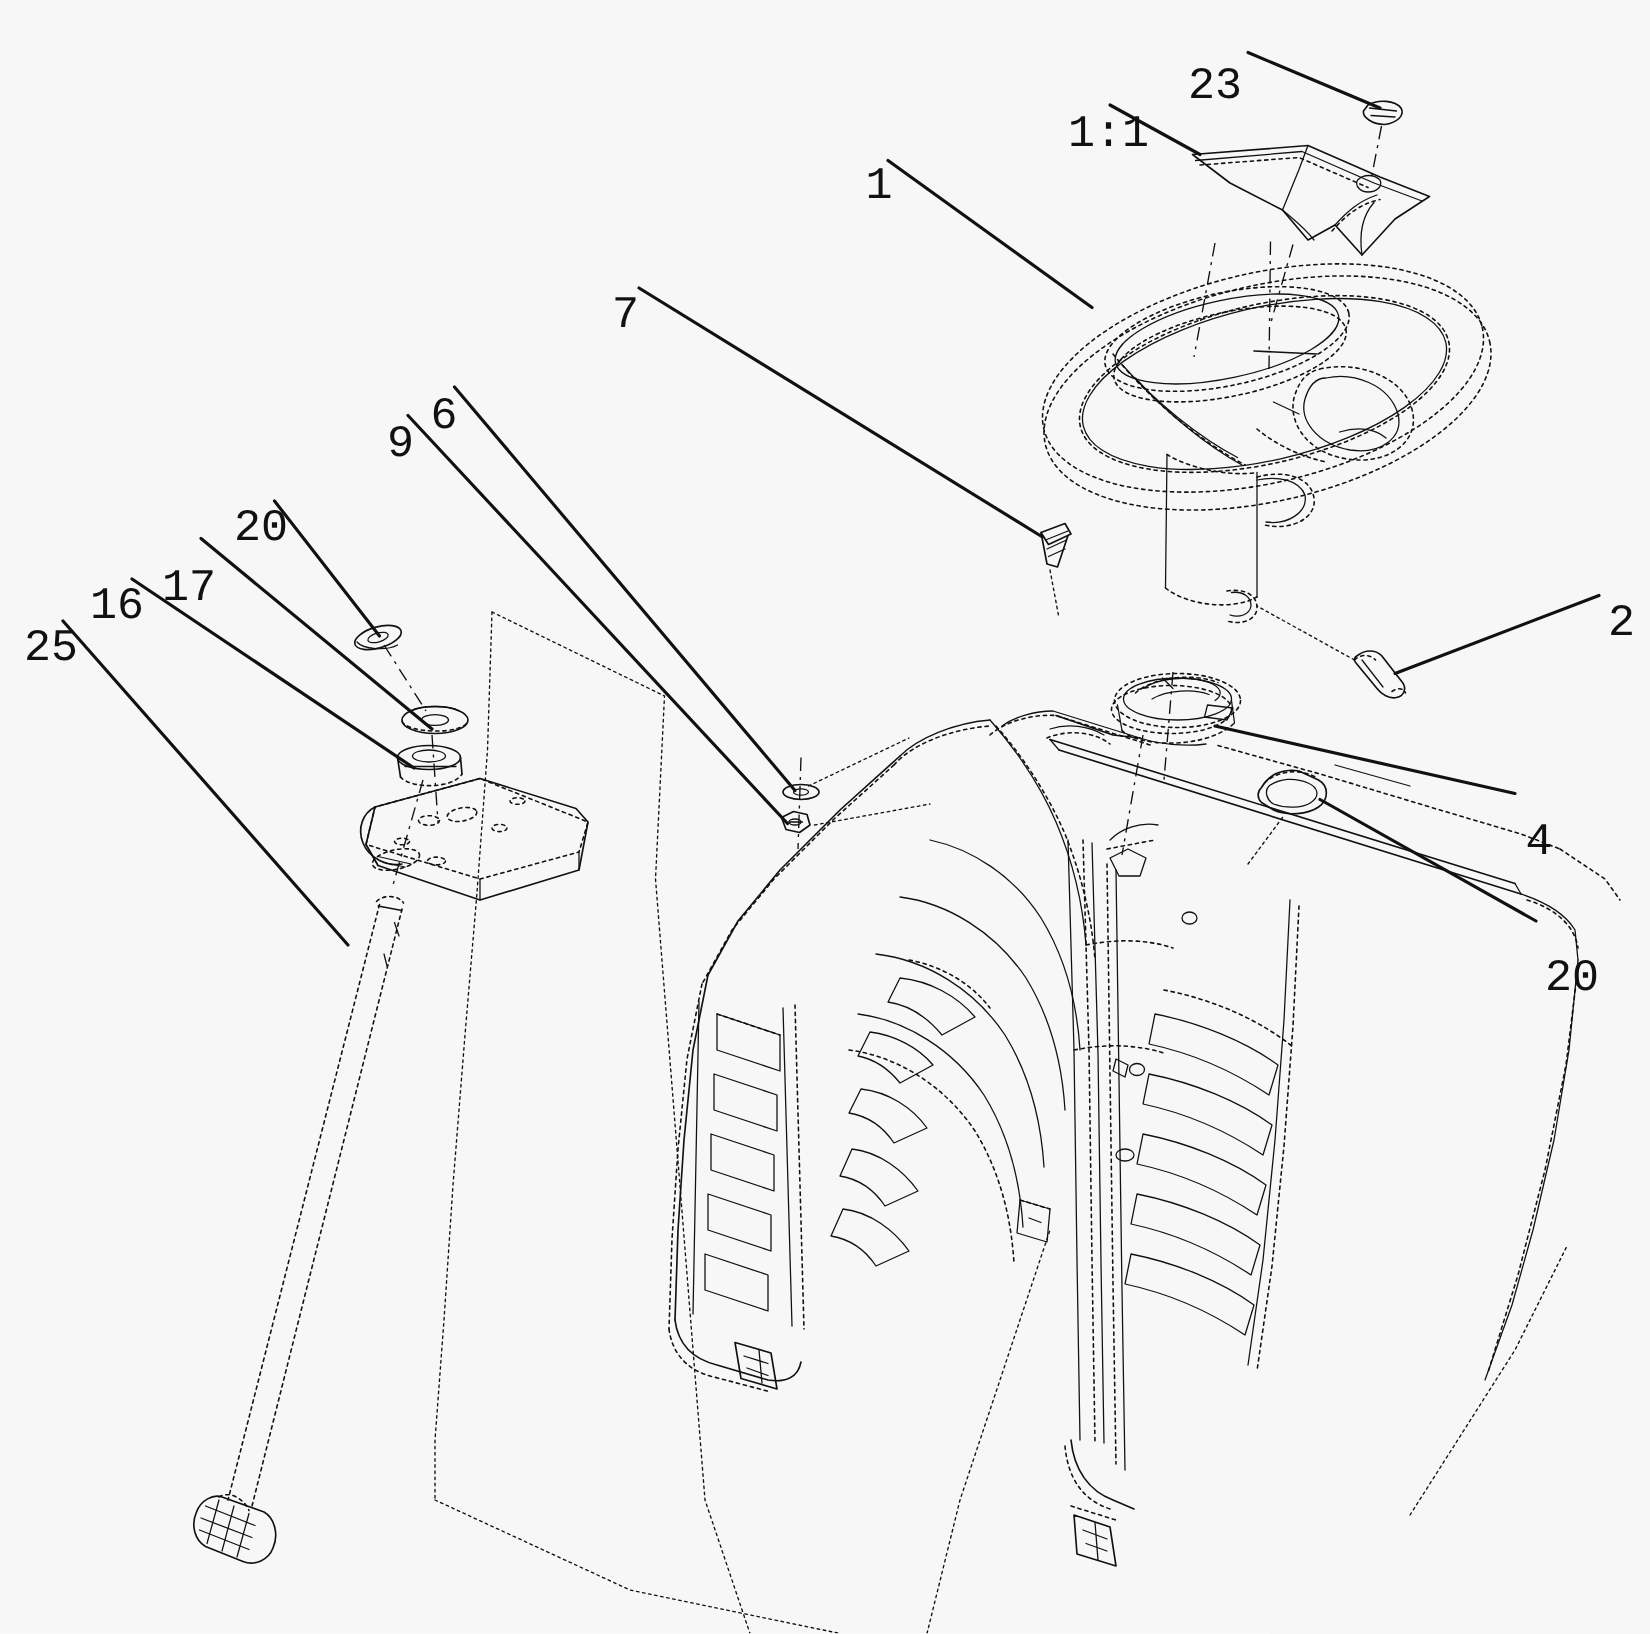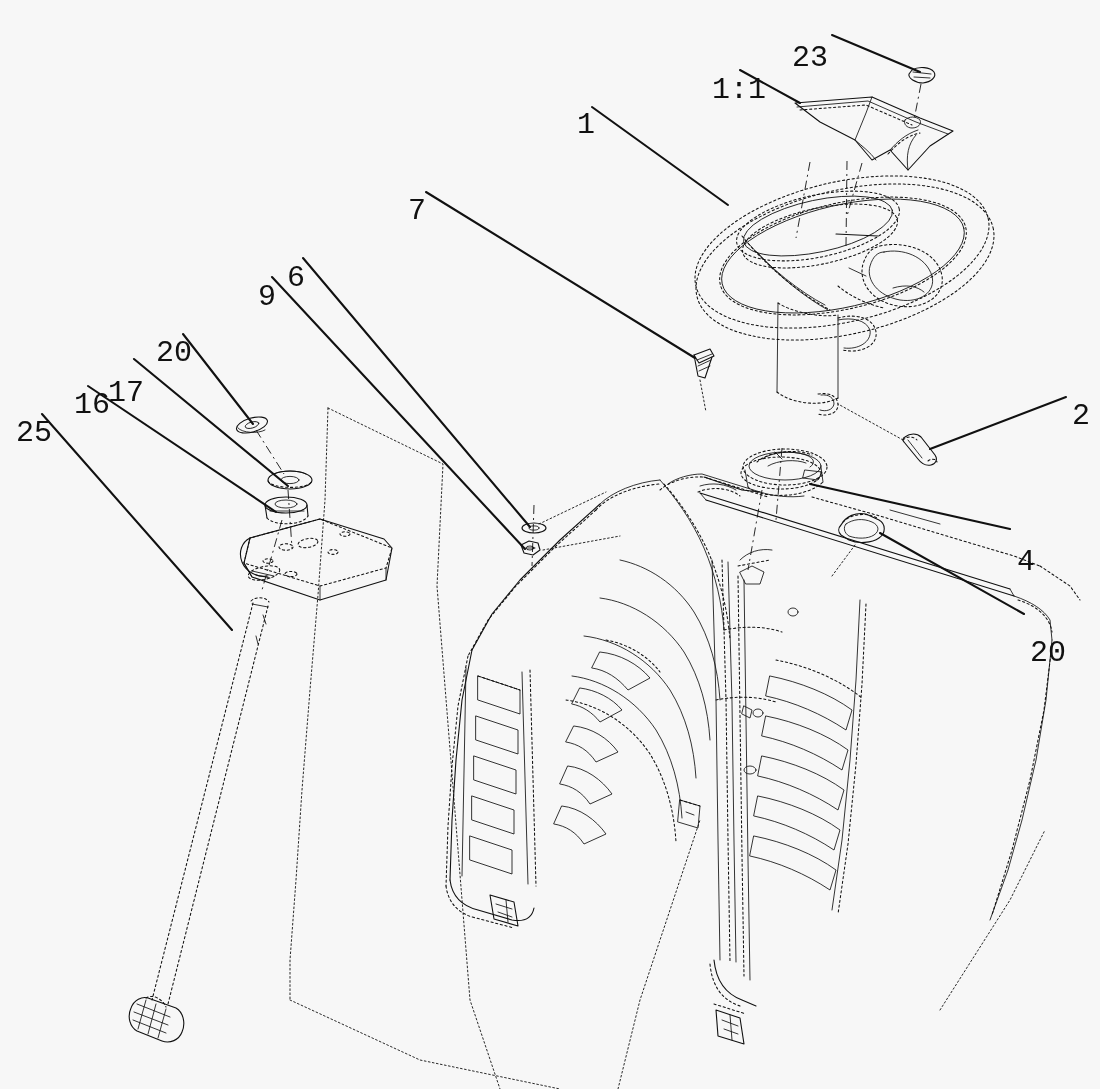--- a/index.html
+++ b/index.html
@@ -343,20 +343,20 @@
 
   <div class="calloutLayer">
     <span class="callout" style="left:792px;top:17px;">23</span>
     <span class="callout" style="left:712px;top:49px;">1:1</span>
     <span class="callout" style="left:577px;top:84px;">1</span>
     <span class="callout" style="left:408px;top:170px;">7</span>
     <span class="callout" style="left:287px;top:237px;">6</span>
     <span class="callout" style="left:258px;top:256px;">9</span>
     <span class="callout" style="left:156px;top:312px;">20</span>
     <span class="callout" style="left:108px;top:352px;">17</span>
-    <span class="callout" style="left:74px;top:364px;text-align:right;">16</span>
+    <span class="callout" style="left:60px;top:364px;text-align:right;">16</span>
     <span class="callout" style="left:16px;top:392px;">25</span>
     <span class="callout" style="left:1072px;top:375px;">2</span>
     <span class="callout" style="left:1017px;top:521px;">4</span>
     <span class="callout" style="left:1030px;top:612px;">20</span>
   </div>
 
 </div>
 
 </body></html>

